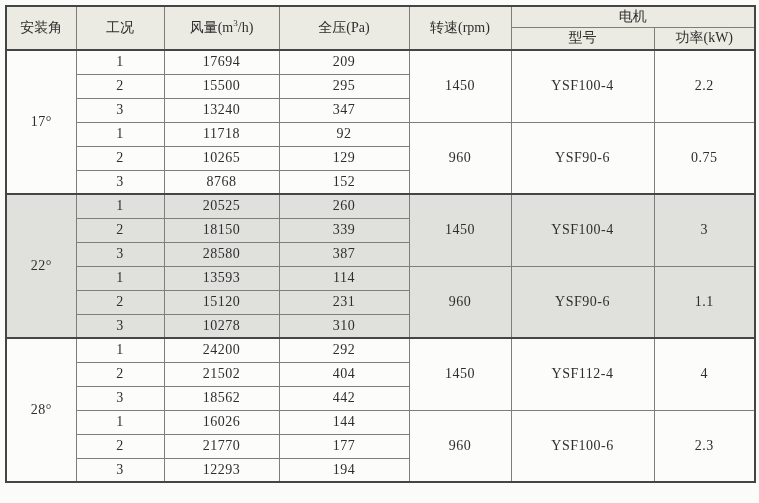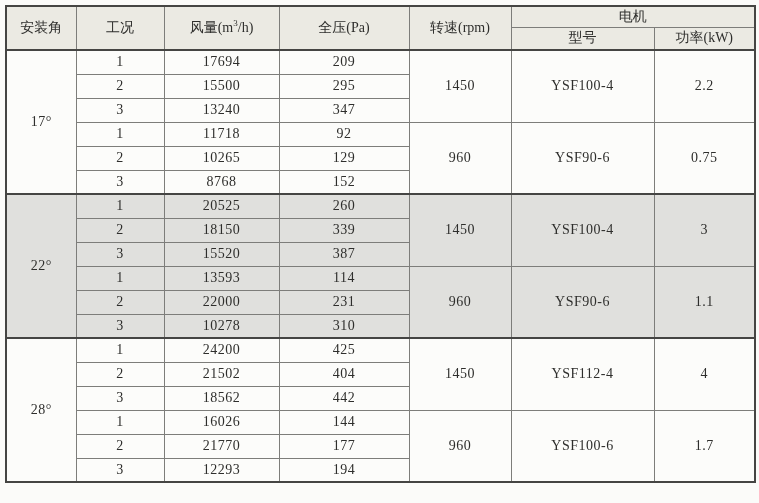--- a/index.html
+++ b/index.html
@@ -131,70 +131,70 @@
         <td rowspan="3" class="model">YSF100-4</td>
         <td rowspan="3" class="num">3</td>
       </tr>
       <tr class="data-row">
         <td class="num">2</td>
         <td class="num">18150</td>
         <td class="num">339</td>
       </tr>
       <tr class="data-row">
         <td class="num">3</td>
-        <td class="num">15520</td>
+        <td class="num">28580</td>
         <td class="num">387</td>
       </tr>
       <tr class="data-row">
         <td class="num">1</td>
         <td class="num">13593</td>
         <td class="num">114</td>
         <td rowspan="3" class="num">960</td>
         <td rowspan="3" class="model">YSF90-6</td>
         <td rowspan="3" class="num">1.1</td>
       </tr>
       <tr class="data-row">
         <td class="num">2</td>
-        <td class="num">22000</td>
+        <td class="num">15120</td>
         <td class="num">231</td>
       </tr>
       <tr class="data-row">
         <td class="num">3</td>
         <td class="num">10278</td>
         <td class="num">310</td>
       </tr>
     </tbody>
 
     <tbody class="group">
       <tr class="data-row">
         <td rowspan="6" class="num">28°</td>
         <td class="num">1</td>
         <td class="num">24200</td>
-        <td class="num">425</td>
+        <td class="num">292</td>
         <td rowspan="3" class="num">1450</td>
         <td rowspan="3" class="model">YSF112-4</td>
         <td rowspan="3" class="num">4</td>
       </tr>
       <tr class="data-row">
         <td class="num">2</td>
         <td class="num">21502</td>
         <td class="num">404</td>
       </tr>
       <tr class="data-row">
         <td class="num">3</td>
         <td class="num">18562</td>
         <td class="num">442</td>
       </tr>
       <tr class="data-row">
         <td class="num">1</td>
         <td class="num">16026</td>
         <td class="num">144</td>
         <td rowspan="3" class="num">960</td>
         <td rowspan="3" class="model">YSF100-6</td>
-        <td rowspan="3" class="num">1.7</td>
+        <td rowspan="3" class="num">2.3</td>
       </tr>
       <tr class="data-row">
         <td class="num">2</td>
         <td class="num">21770</td>
         <td class="num">177</td>
       </tr>
       <tr class="data-row">
         <td class="num">3</td>
         <td class="num">12293</td>
         <td class="num">194</td>

